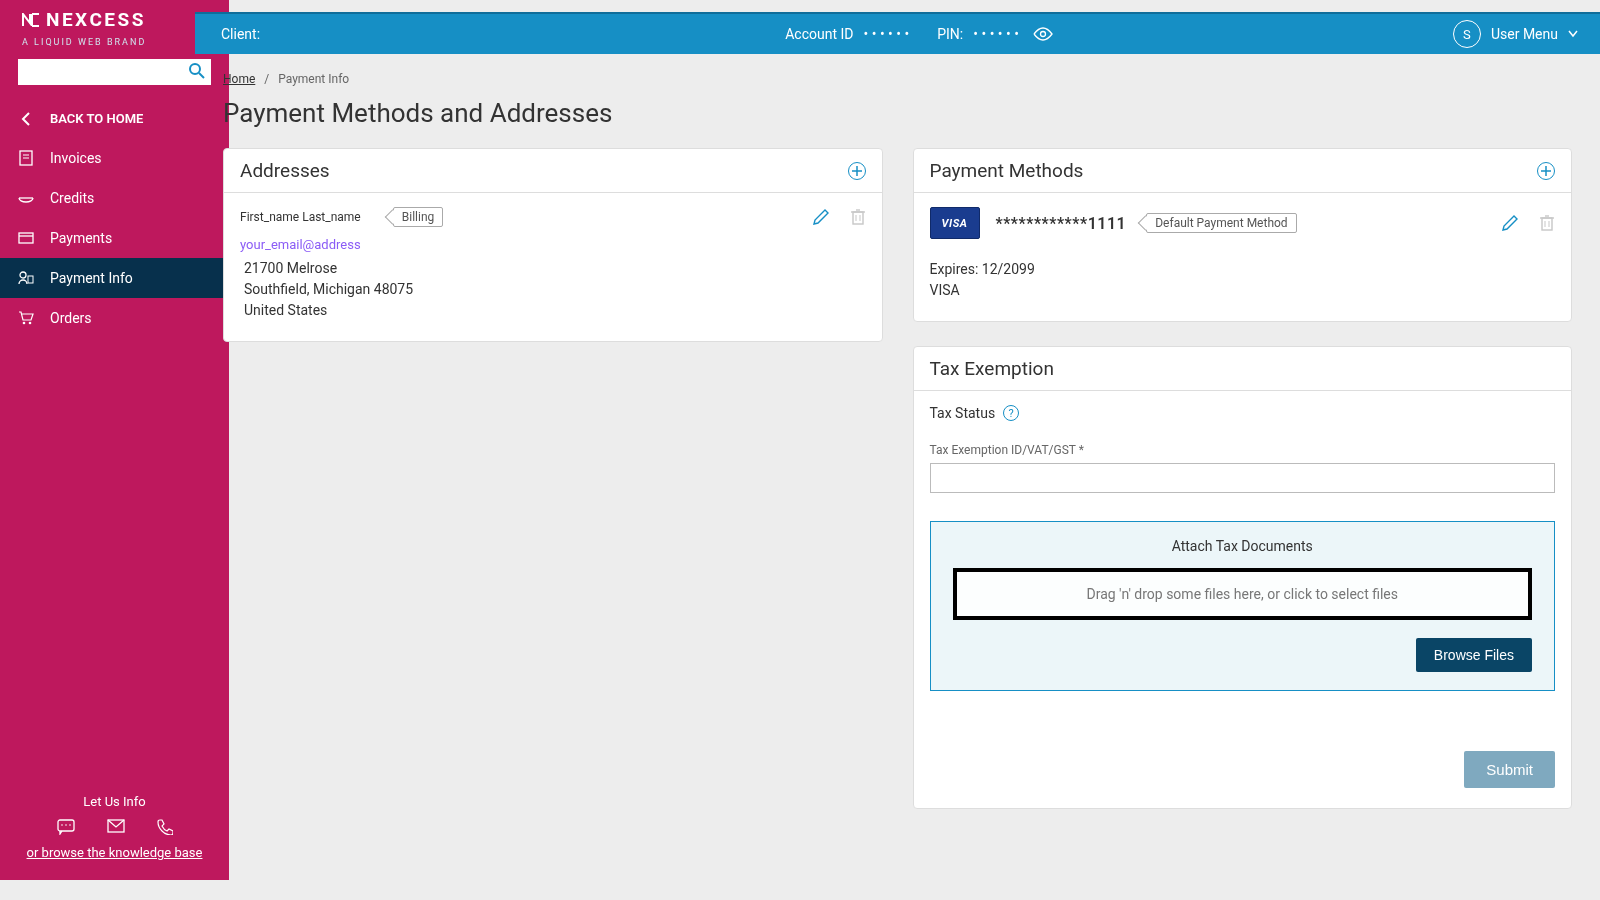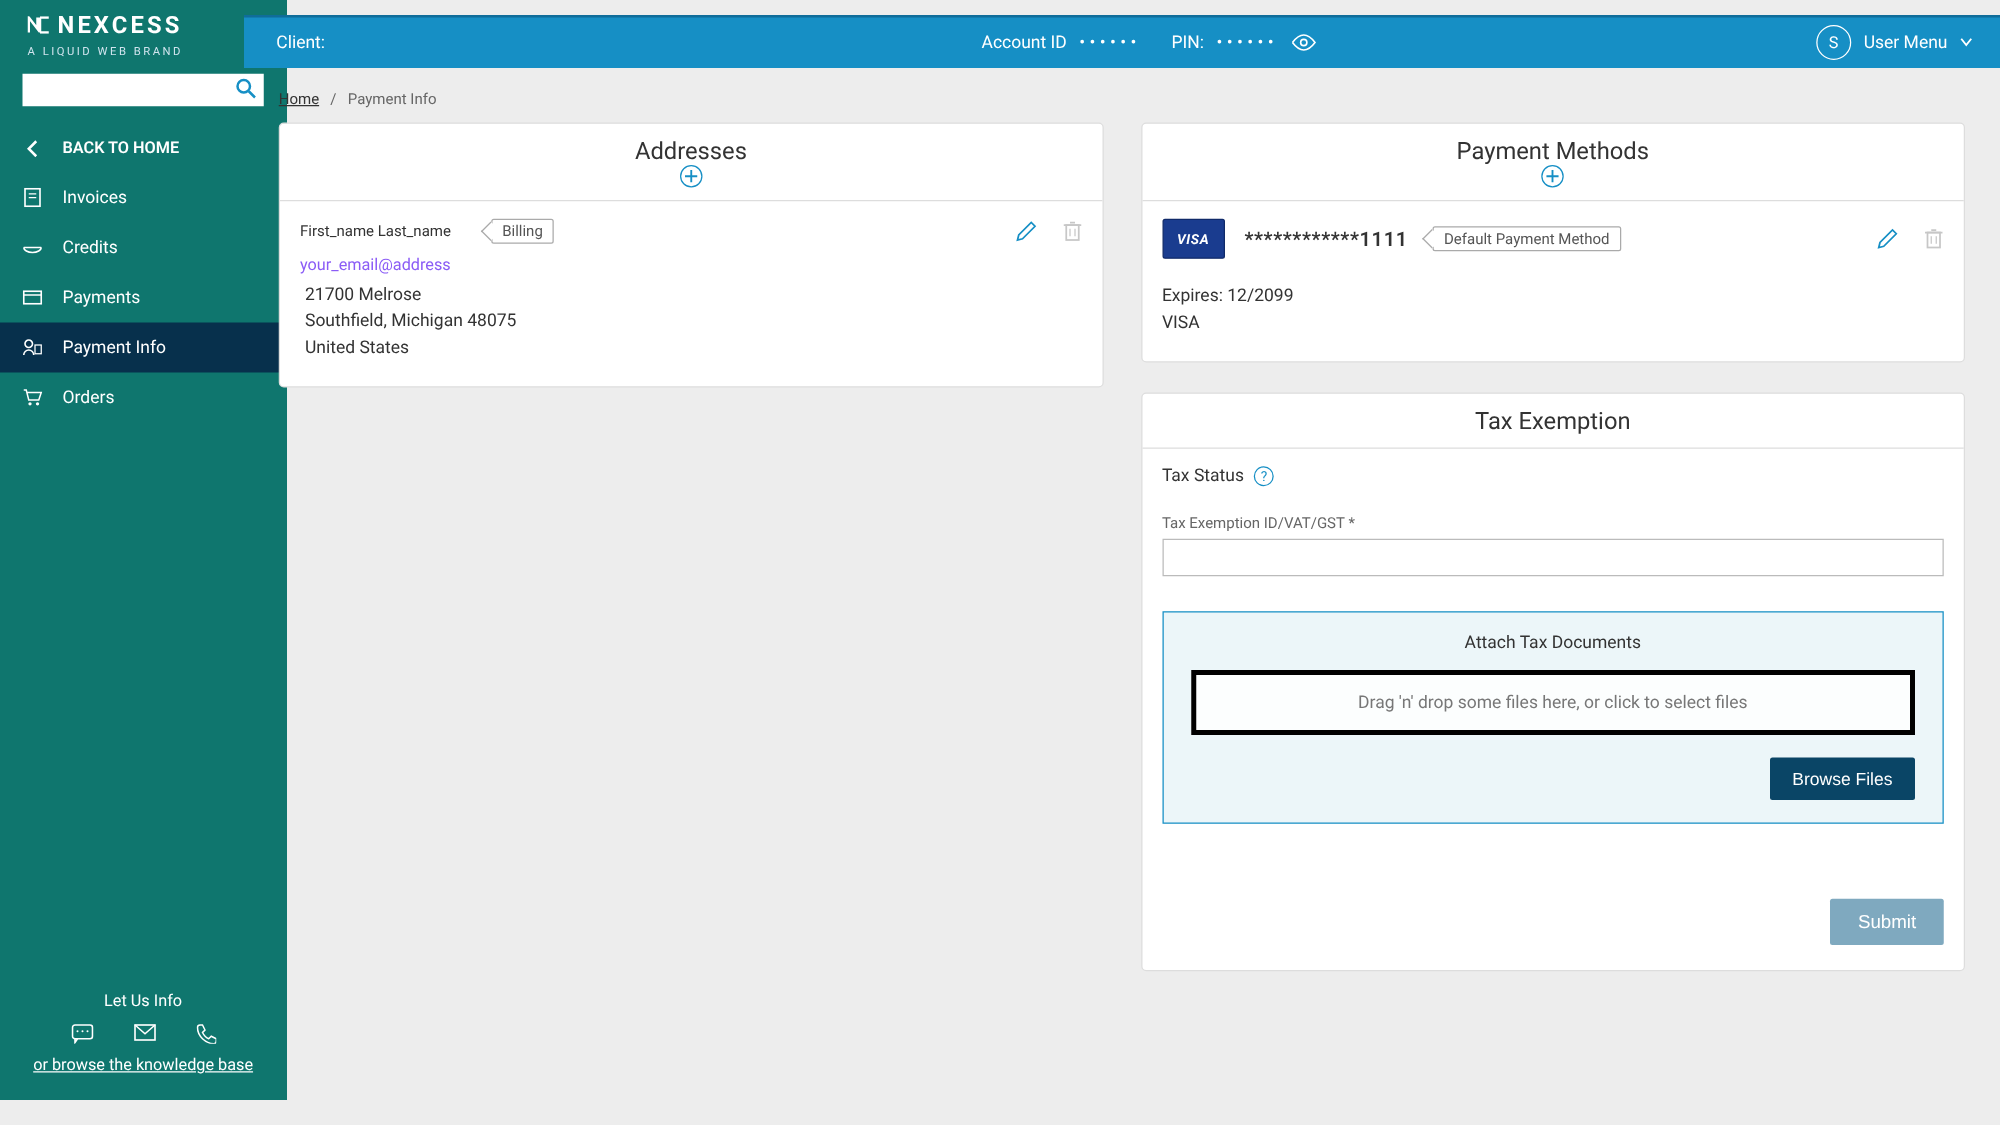--- a/index.html
+++ b/index.html
@@ -9,21 +9,21 @@
     width: 1600px;
     height: 900px;
     overflow: hidden;
     color: #333;
   }
   .sidebar {
     position: fixed;
     left: 0; top: 0;
     width: 229px;
     height: 880px;
-    background: #0f766e;
+    background: #be185d;
     color: #fff;
   }
   .logo {
     padding: 8px 20px 6px 22px;
     font-weight: 700;
     font-size: 19px;
     letter-spacing: 2.5px;
     display: flex;
     align-items: center;
     gap: 6px;
@@ -151,21 +151,20 @@
     margin-bottom: 24px;
   }
   .card-header {
     display: flex;
     align-items: center;
     justify-content: space-between;
     padding: 10px 16px;
     border-bottom: 1px solid #ddd;
     font-size: 19px;
     color: #333;
-    flex-direction: column;
   }
   .plus-circle {
     width: 18px; height: 18px;
     border: 1.5px solid #168fc5;
     border-radius: 50%;
     display: flex;
     align-items: center;
     justify-content: center;
     color: #168fc5;
     font-size: 16px;
@@ -446,20 +445,21 @@
   </div>
 </header>
 
 <main class="main">
   <div class="breadcrumb">
     <a href="#">Home</a>
     <span style="margin:0 6px">/</span>
     <span>Payment Info</span>
   </div>
 
+  <h1 class="page-title">Payment Methods and Addresses</h1>
 
   <div class="columns">
 
     <div class="col">
       <div class="card">
         <div class="card-header">
           <span>Addresses</span>
           <span class="plus-circle">
             <svg width="10" height="10" viewBox="0 0 10 10">
                 <line x1="5" y1="0" x2="5" y2="10" stroke="#168fc5" stroke-width="1.5"></line>

